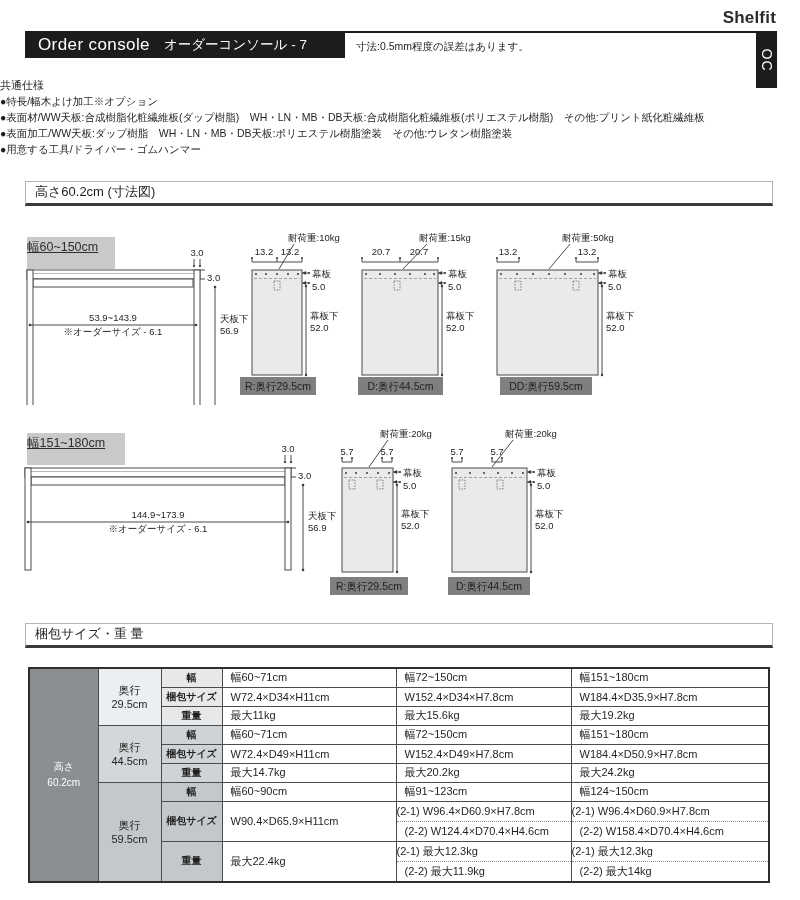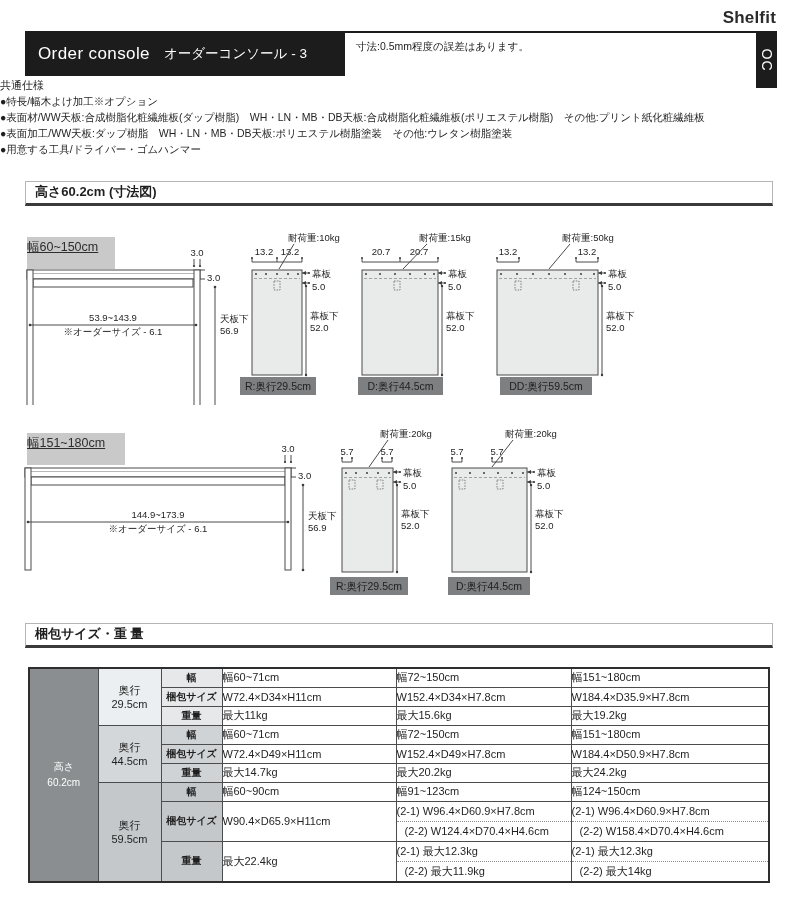--- a/index.html
+++ b/index.html
@@ -2,36 +2,36 @@
 <html><head>
 <meta charset="utf-8">
 <style>
   * { margin:0; padding:0; box-sizing:border-box; }
   body { background:#fff; }
   .page { position:relative; width:800px; height:900px; background:#fff; overflow:hidden;
           font-family:"Liberation Sans", sans-serif; color:#1f1f1f; }
 
   .brand { position:absolute; top:8px; right:24px; font-size:17px; font-weight:bold; color:#2b2b2b; letter-spacing:0.2px; }
   .topline { position:absolute; left:25px; top:31px; width:752px; height:2px; background:#1c1c1c; }
-  .titlebar { position:absolute; left:25px; top:31px; width:320px; height:45px; background:#1c1c1c;
+  .titlebar { position:absolute; left:25px; top:31px; width:320px; height:27px; background:#1c1c1c;
               display:flex; align-items:center; padding-left:13px; }
   .titlebar .t-en { color:#fff; font-size:17px; letter-spacing:0.4px; }
   .titlebar .t-ja { color:#fff; font-size:13.5px; margin-left:14px; }
   .note { position:absolute; left:356px; top:40px; font-size:10.5px; color:#1c1c1c; }
   .octab { position:absolute; left:756px; top:31px; width:21px; height:57px; background:#1c1c1c;
            display:flex; align-items:center; justify-content:center; }
   .octab span { color:#fff; font-size:14px; letter-spacing:1px; transform:rotate(90deg); white-space:nowrap; }
 
   .specs { position:absolute; left:0; top:77px; width:768px; }
   .specs-h { font-size:11px; line-height:16px; }
   .spec-line { font-size:10.5px; line-height:16px; white-space:nowrap; }
 
   .sechdr { position:absolute; left:25px; width:748px; height:25px; background:#fff;
             border:1px solid #b5b5b5; border-bottom:3px solid #3a3a3a;
-            font-size:13px; line-height:20px; padding-left:9px; color:#1f1f1f;font-weight:bold; }
+            font-size:13px; line-height:20px; padding-left:9px; color:#1f1f1f; }
 
   .rangebox { position:absolute; height:32px; background:#c9c9c9; color:#2e2e2e;
               font-size:12.5px; line-height:20px; text-align:left;text-decoration:underline; }
 
   .diag { position:absolute; left:0; width:800px; height:180px; }
   .diag text { font-family:"Liberation Sans", sans-serif; fill:#1f1f1f; }
   .dim { font-size:9.5px; }
   .lbl { font-size:9.5px; }
   .cap { font-size:10.5px; fill:#ffffff; }
   .capbox { fill:#7d7f80; }
@@ -47,35 +47,35 @@
                border:2px solid #2e2e2e; font-size:11px; }
   table.pack td { border:1px solid #4c4c4c; overflow:hidden; white-space:nowrap; }
   tr.r { height:19px; }
   tr.tall { height:40px; }
   td.hcell { background:#8b8e90; color:#fff; text-align:center; font-size:10px; line-height:16px; }
   td.c { text-align:center; line-height:14px;margin-left:8px; }
   td.g1a { background:#eceff1; } td.g1b { background:#e6e8ea; }
   td.g2a { background:#d4d7d9; } td.g2b { background:#d0d3d5; }
   td.g3a { background:#c4c8ca; } td.g3b { background:#c4c8ca; }
   td.rowlbl { font-size:10px; font-weight:bold; text-align:center; }
-  td.v { background:#fff; }
+  td.v { background:#fff; padding-left:8px; }
   td.splitcell { background:#fff; padding:0; }
   .sub { height:19px; line-height:19px; padding-left:0; }
   .sub2 { height:20px; line-height:19px; padding-left:8px; border-top:1px dotted #8f8f8f; }
 </style>
 </head>
 <body>
 
 <div class="page">
 
   <div class="brand">Shelfit</div>
   <div class="topline"></div>
   <div class="titlebar">
     <span class="t-en">Order console</span>
-    <span class="t-ja">オーダーコンソール - 3</span>
+    <span class="t-ja">オーダーコンソール - 7</span>
   </div>
   <div class="note">寸法:0.5mm程度の誤差はあります。</div>
   <div class="octab">
     <span>OC</span>
   </div>
 
   <div class="specs">
     <div class="specs-h">共通仕様</div>
     <div class="spec-line">●特長/幅木よけ加工※オプション</div>
     <div class="spec-line">●表面材/WW天板:合成樹脂化粧繊維板(ダップ樹脂)　WH・LN・MB・DB天板:合成樹脂化粧繊維板(ポリエステル樹脂)　その他:プリント紙化粧繊維板</div>

